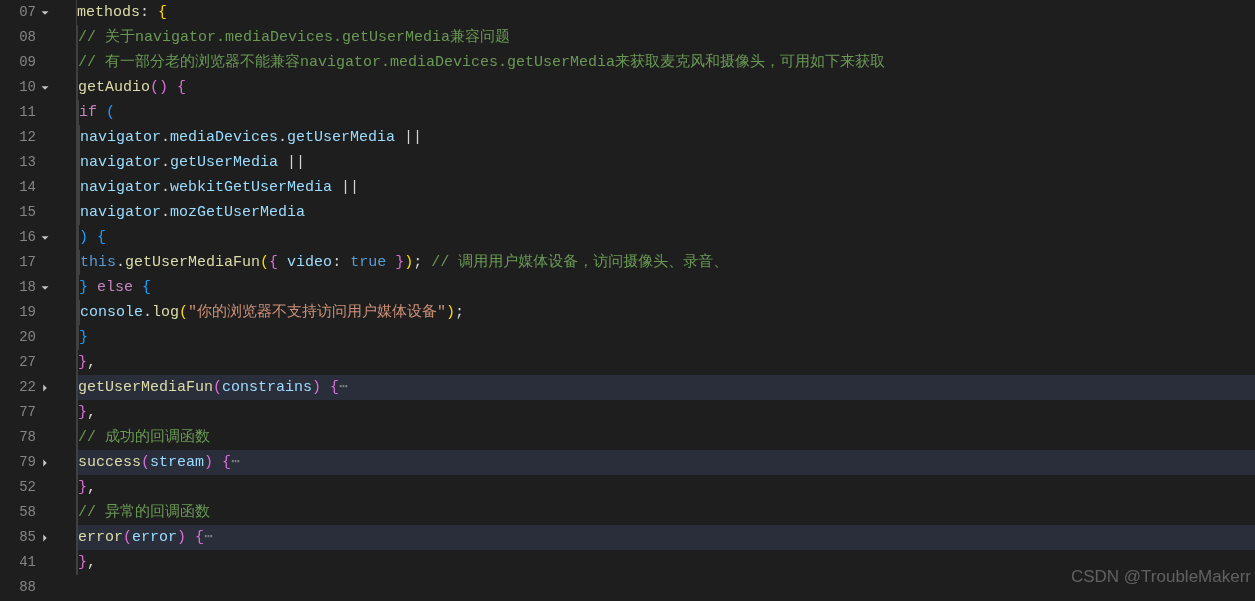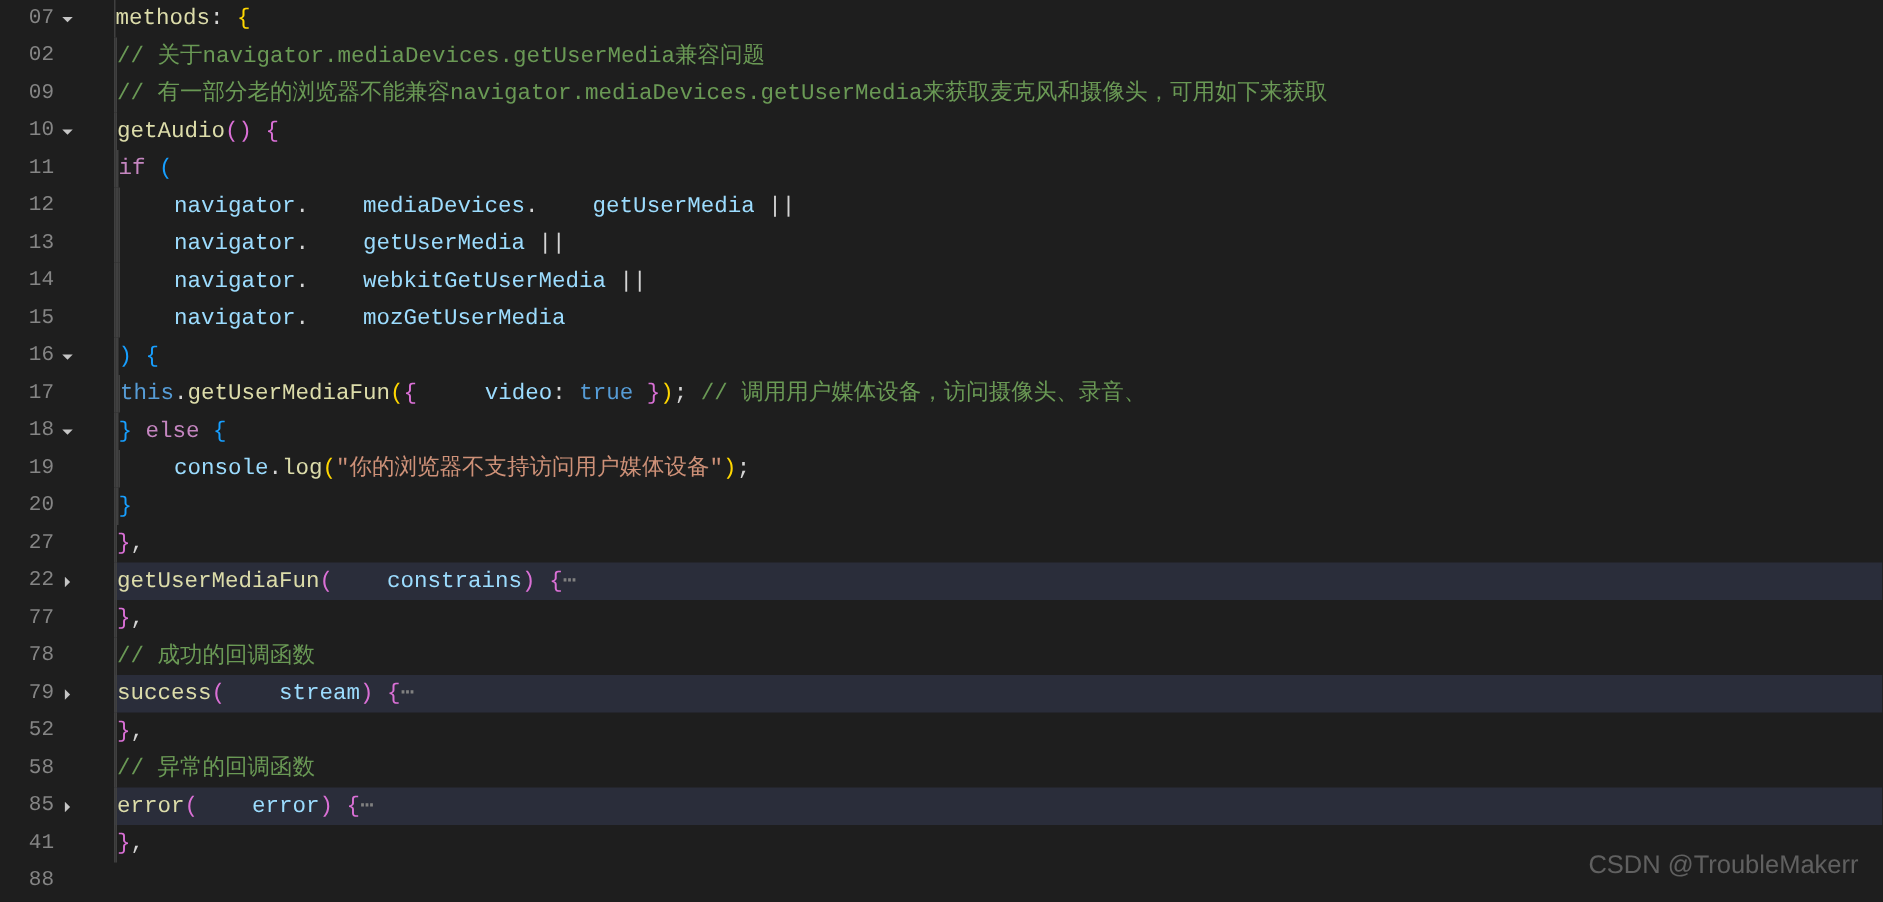--- a/index.html
+++ b/index.html
@@ -62,33 +62,33 @@
   .indent-guide {
     border-left: 1px solid #404040;
     display: inline-block;
     width: 0;
     height: 25px;
     vertical-align: middle;
     margin-right: 0;
   }
   .c-key { color: #c586c0; }
   .c-fn { color: #dcdcaa; }
-  .c-var { color: #9cdcfe; padding-left: 36px; }
+  .c-var { color: #9cdcfe; }
   .c-this { color: #569cd6; }
   .c-bool { color: #569cd6; text-align: right; }
   .c-str { color: #ce9178; }
   .c-comment { color: #6a9955; }
   .c-punc { color: #d4d4d4; }
   .c-brace-y { color: #ffd700; }
   .c-brace-p { color: #da70d6; }
   .c-brace-b { color: #179fff; }
   .c-gray { color: #808080; }
   .watermark {
     position: absolute;
-    right: 16px;
+    right: 4px;
     bottom: 12px;
     color: rgba(220,220,220,0.35);
     font-family: Arial, sans-serif;
     font-size: 17px;
     pointer-events: none;
   }
 </style>
 </head>
 <body>
 
@@ -96,21 +96,21 @@
   <div class="gutter" id="gutter">
       <div class="gutter-row">
         <span class="ln">07</span>
         <span class="fold">
           <svg viewBox="0 0 16 16" fill="currentColor">
             <path d="M4 6l4 4 4-4z"></path>
           </svg>
         </span>
       </div>
       <div class="gutter-row">
-        <span class="ln">02</span>
+        <span class="ln">08</span>
         <span class="fold"></span>
       </div>
       <div class="gutter-row">
         <span class="ln">09</span>
         <span class="fold"></span>
       </div>
       <div class="gutter-row">
         <span class="ln">10</span>
         <span class="fold">
           <svg viewBox="0 0 16 16" fill="currentColor">

